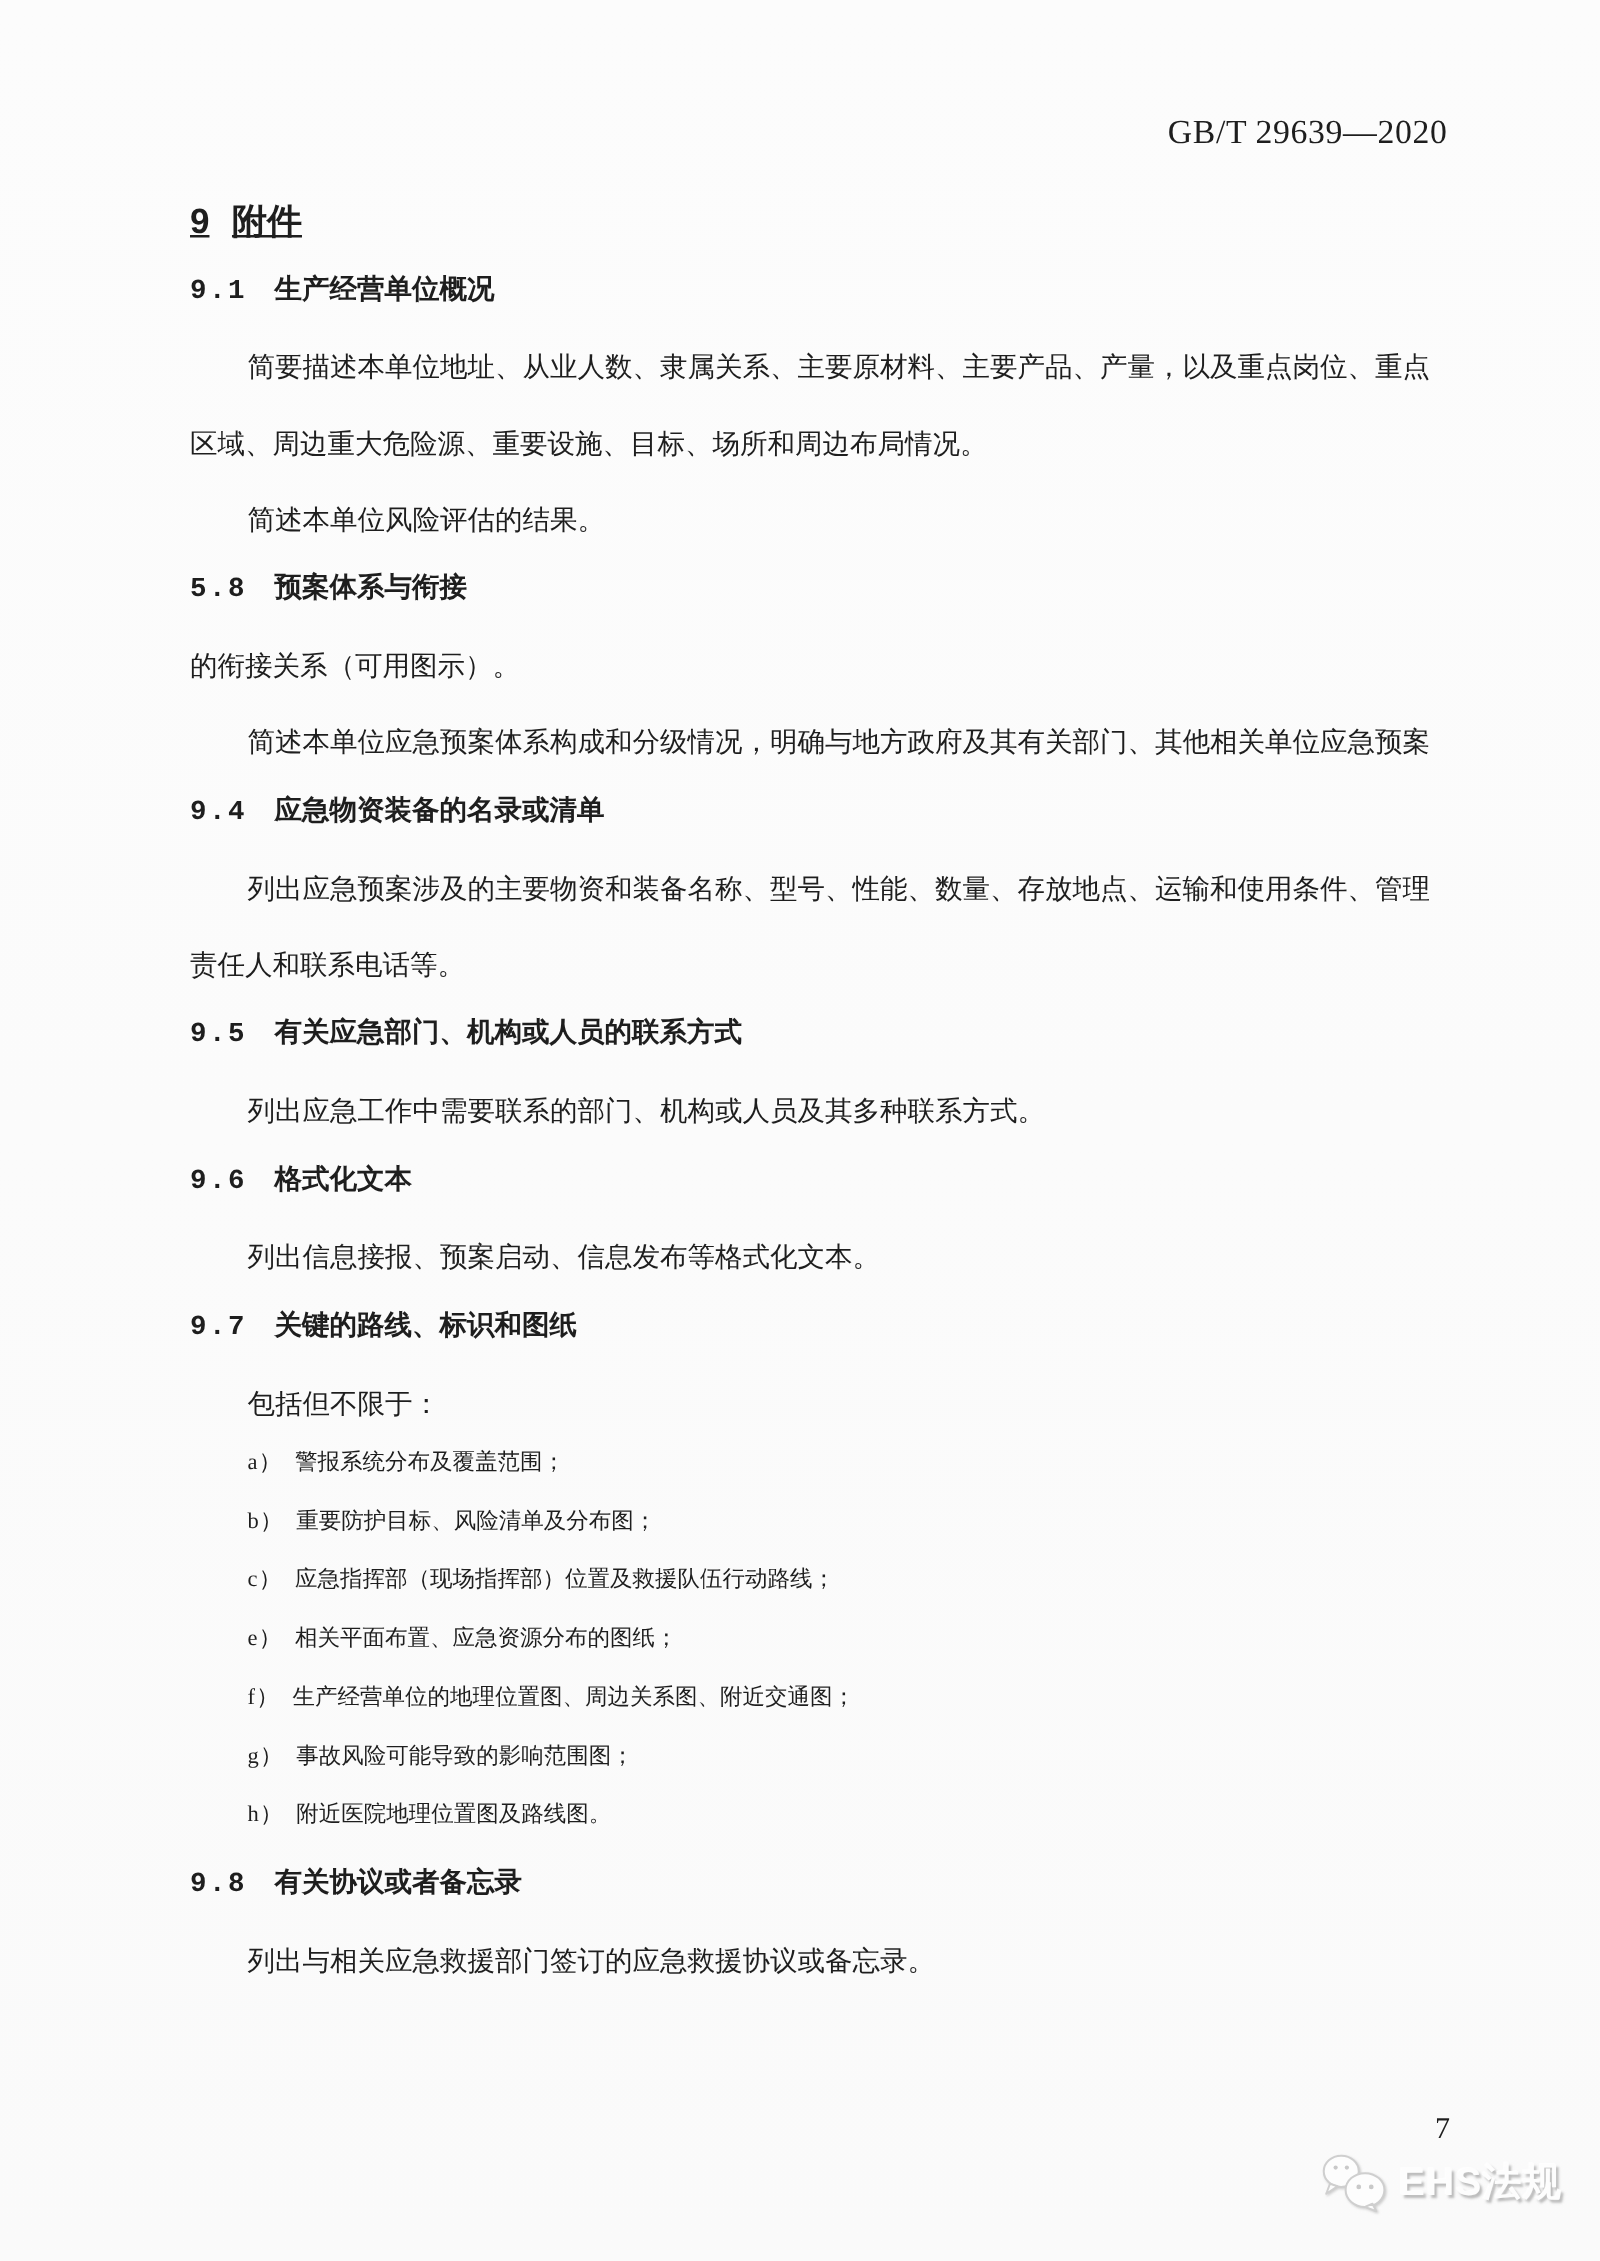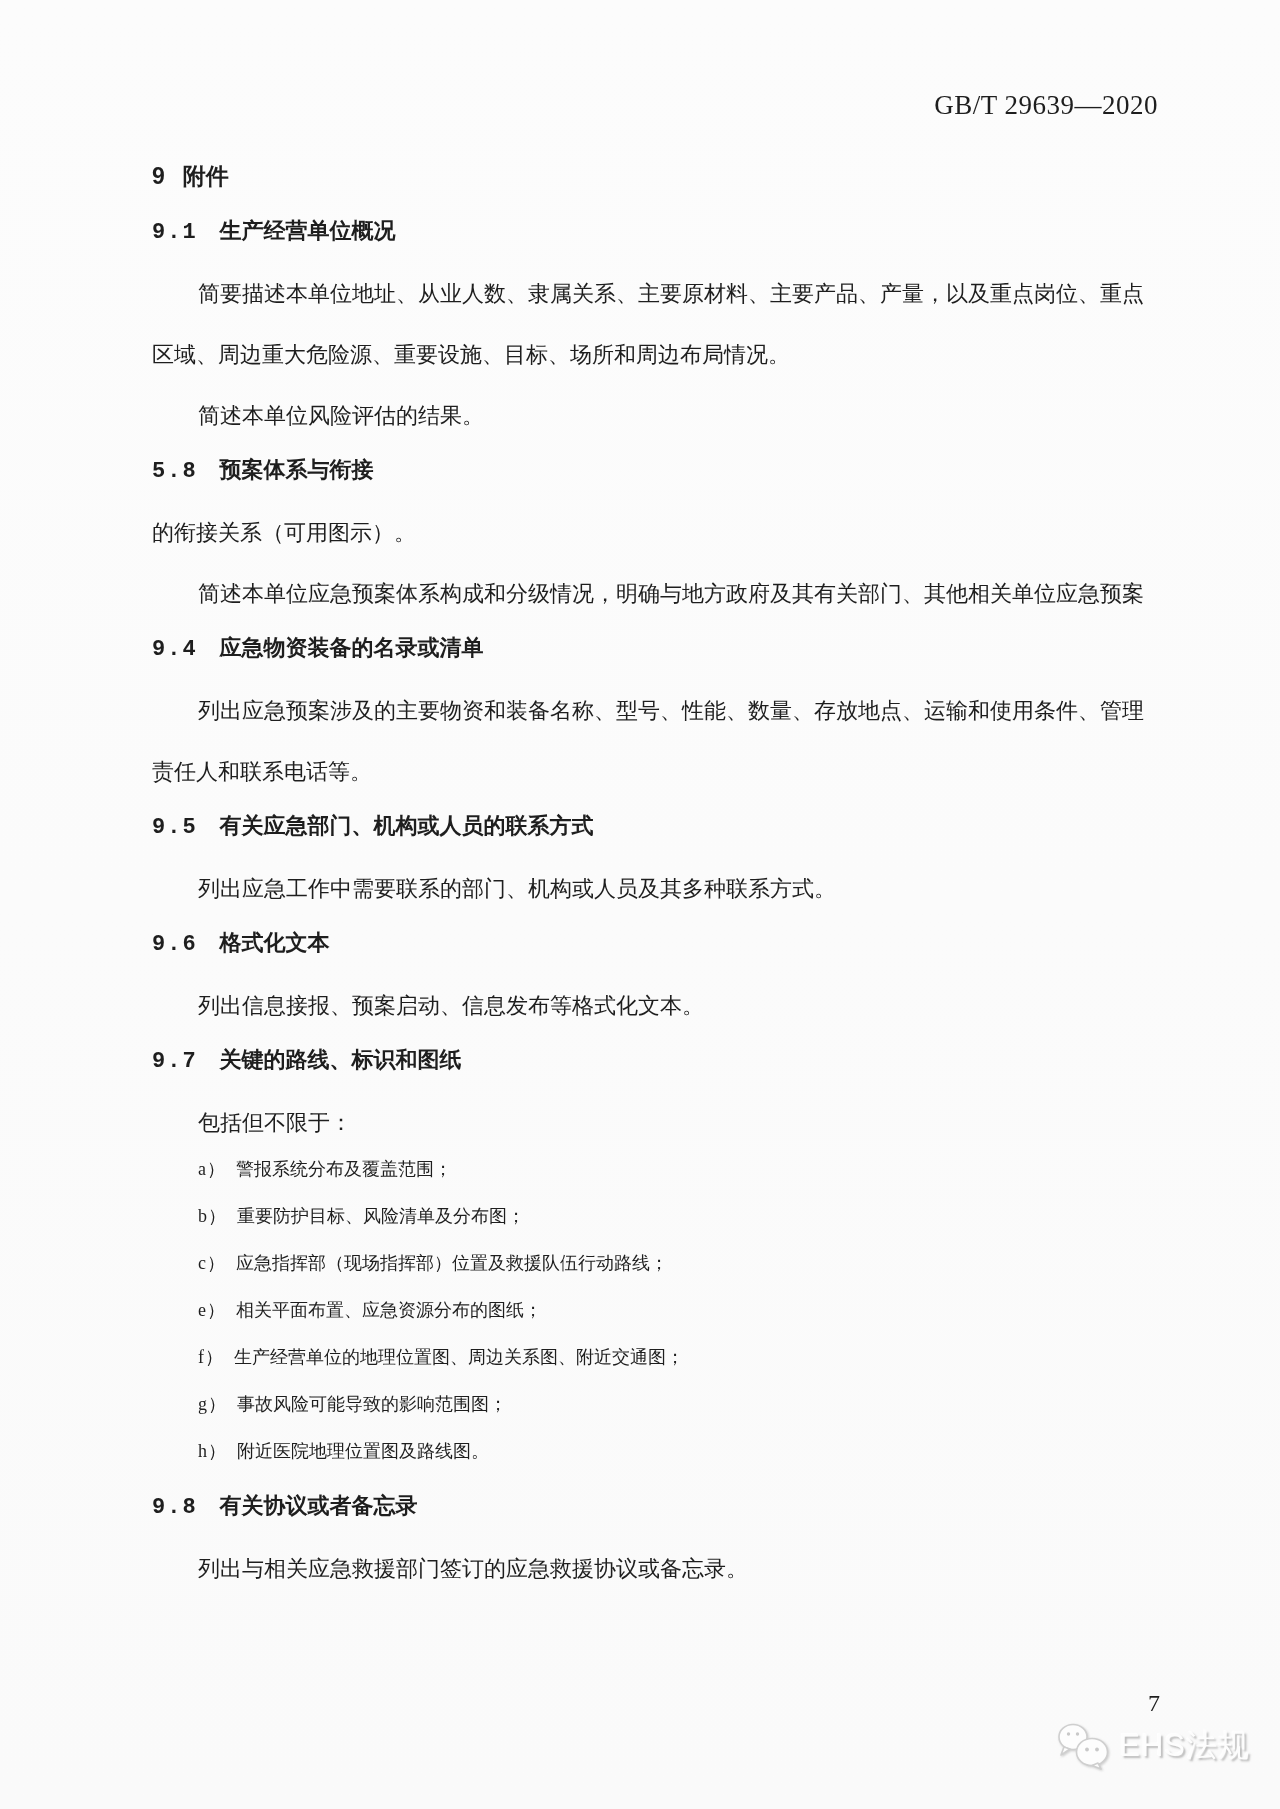--- a/index.html
+++ b/index.html
@@ -16,22 +16,23 @@
   .doc-code {
     position: absolute; top: 90px; right: 122px;
     font-size: 27px; letter-spacing: 0.5px;
     font-family: "Liberation Serif", serif;
   }
 
   .content { position: absolute; left: 152px; top: 160px; width: 1006px; }
 
   .chapter-heading {
     font-family: "Liberation Sans", sans-serif;
-    font-weight: 700; font-size: 23px; line-height: 33px;
+    font-weight: 700; font-size: 28px; line-height: 33px;
     margin-bottom: 16px;
+    text-decoration: underline;
   }
   .chapter-heading .num { margin-right: 18px; }
 
   .sec-heading {
     font-family: Liberation Mono, monospace;
     font-weight: 700; font-size: 22px; line-height: 33px;
     margin-top: 23px;
   }
   .sec-num { letter-spacing: 2px; margin-right: 22px; }
 
@@ -49,21 +50,21 @@
     position: absolute; top: 1690px; right: 120px;
     font-size: 24px; font-family: "Liberation Serif", serif;
   }
 
   .watermark {
     position: absolute; top: 1722px; right: 30px;
     display: flex; align-items: center; gap: 7px;
   }
   .watermark-text {
     font-family: "Liberation Sans", sans-serif;
-    font-size: 31px; font-weight: 400; letter-spacing: 1px;
+    font-size: 31px; font-weight: 700; letter-spacing: 1px;
     color: #fdfdfd;
     text-shadow: 2px 2px 2px rgba(150,150,150,0.65), -1px -1px 1px rgba(255,255,255,0.9);
     white-space: nowrap;
   }
   .wm-icon { filter: drop-shadow(1.5px 1.5px 1px rgba(160,160,160,0.5)); }
 </style>
 </head>
 <body>
 
 <div class="page">

